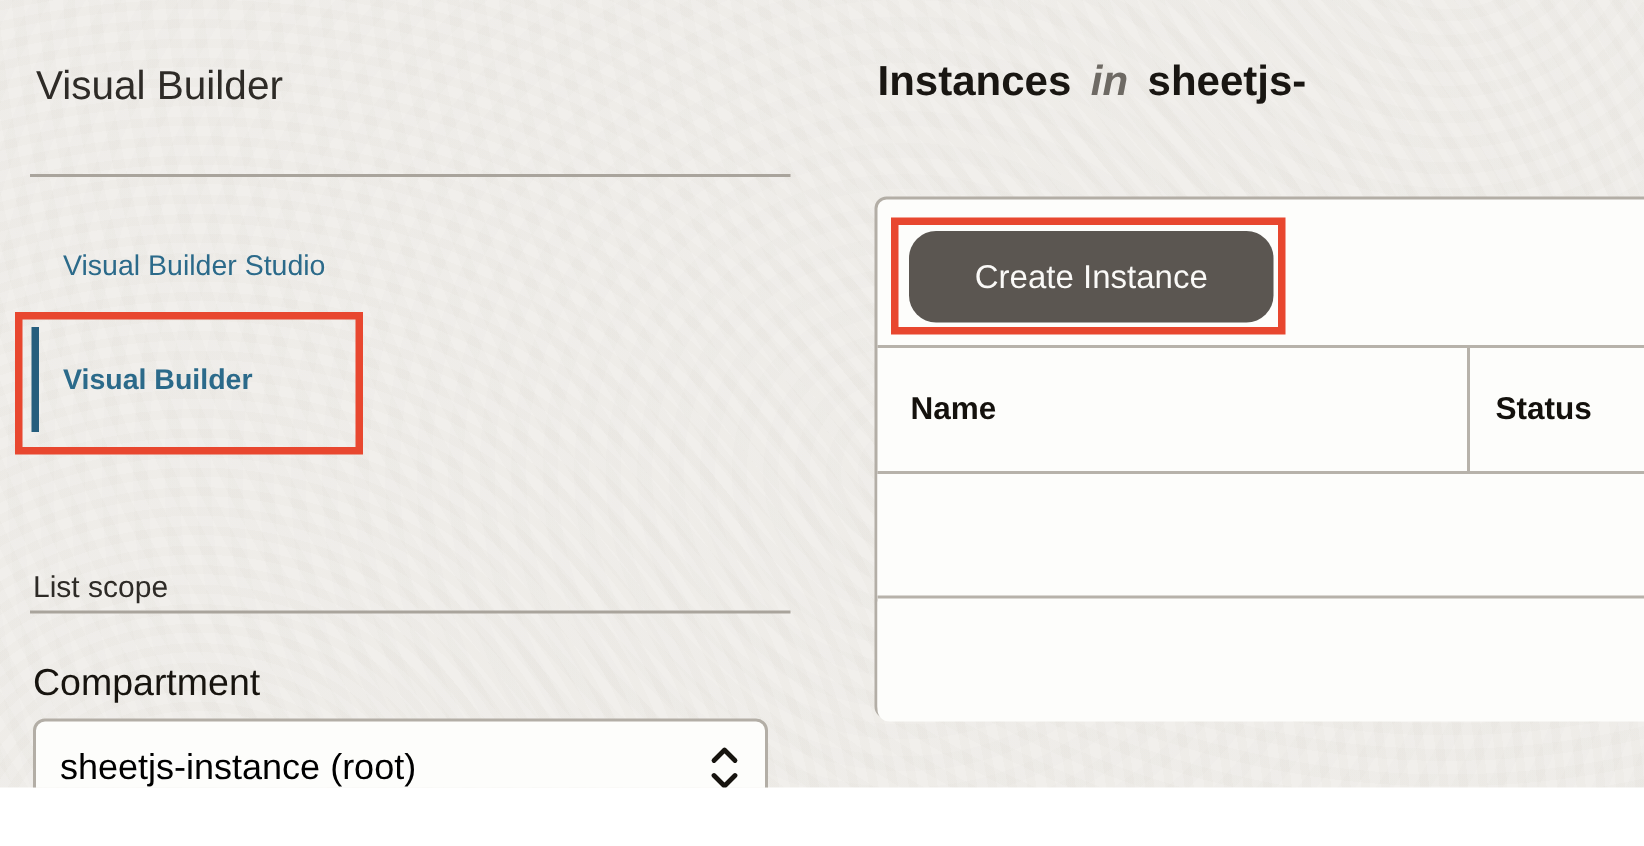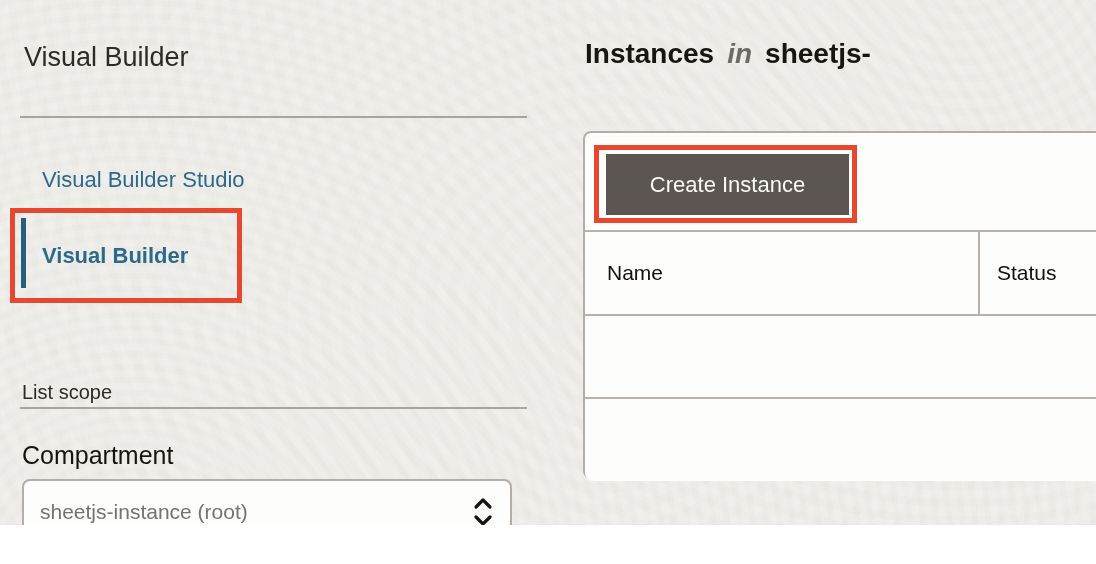--- a/index.html
+++ b/index.html
@@ -17,58 +17,58 @@
       repeating-radial-gradient(circle at 55% 60%, rgba(120,110,95,0.014) 0 10px, rgba(255,255,255,0.022) 10px 21px);
   }
   .abs { position:absolute; }
 
   
   .sidebar-title { left:24px; top:42px; font-size:27px; font-weight:300; color:#2e2b27; }
   .hr { height:2px; background:#a9a49c; }
   .hr1 { left:20px; top:116px; width:507px; }
   .hr2 { left:20px; top:407px; width:507px; }
   .nav-link {
-    font-size:22px; color:var(--link-blue,#2b6a8a); text-decoration:none;
+    font-size:19px; color:var(--link-blue,#2b6a8a); text-decoration:none;
     display:inline-block; white-space:nowrap; cursor:pointer;
   }
   .link-studio { left:42px; top:167px; }
   .link-vb { left:42px; top:243px; font-weight:700; }
   .sel-bar { left:21px; top:218px; width:5px; height:70px; background:#265e7d; }
   .redbox { border:5px solid var(--highlight,#e8472f); background:transparent; pointer-events:none; }
   .redbox-sidebar { left:10px; top:208px; width:232px; height:95px; }
   .list-scope-title { left:22px; top:352px; font-size:20px; font-weight:300; color:#2e2b27;margin-top:29px; }
   .compartment-label { left:22px; top:441px; font-size:25px; color:#17140f; }
   .select {
     left:22px; top:479px; width:490px; height:65px;
     background:var(--panel,#fdfdfb); border:2px solid var(--border,#b3aea6); border-radius:8px;
     display:flex; align-items:center; justify-content:space-between;
     padding:0 16px 0 16px; cursor:pointer;
   }
-  .select-value { font-size:21px; color:#737373; white-space:nowrap; }
+  .select-value { font-size:24px; color:#000000; white-space:nowrap; }
   .chevrons { flex:0 0 auto; display:block; }
 
   
   .main-heading { left:585px; top:38px; font-size:28px; white-space:nowrap; color:#191612; }
   .main-heading .p1 { margin-right:13px; }
   .main-heading .p2 { font-style:italic; color:#6e6a64; margin-right:13px; }
   .panel {
     left:583px; top:131px; right:-20px; height:348px;
     background:var(--panel,#fdfdfb);
     border:2px solid var(--border,#b3aea6); border-radius:8px;
   }
   .toolbar { left:0; right:0; top:0; height:99px; border-bottom:2px solid #b7b2aa; }
   .redbox-btn { left:9px; top:12px; width:263px; height:78px; }
   .create-btn {
     left:21px; top:21px; width:243px; height:61px;
     background:var(--button-dark,#5b5651); color:#faf9f7; font-size:22px;
-    border:none; border-radius:0; display:flex; align-items:center; justify-content:center;
+    border:none; border-radius:18px; display:flex; align-items:center; justify-content:center;
     font-family:inherit; cursor:pointer; white-space:nowrap;
   }
   .thead { left:0; right:0; top:99px; height:84px; border-bottom:2px solid #b7b2aa; display:flex; }
-  .th { display:flex; align-items:center; font-weight:400; font-size:21px; color:#14110d;text-align:center; }
+  .th { display:flex; align-items:center; font-weight:700; font-size:21px; color:#14110d;text-align:center; }
   .th-name { width:395px; border-right:2px solid #b7b2aa; padding-left:22px; }
   .th-status { flex:1; padding-left:17px; }
   .trow { left:0; right:0; height:83px; background:var(--panel,#fdfdfb); }
   .trow1 { top:183px; border-bottom:2px solid #b7b2aa; }
   .trow2 { top:268px; height:80px; border-bottom:none; border-radius:0 0 0 8px; }
 </style>
 </head>
 <body>
 
 <div class="screen">

